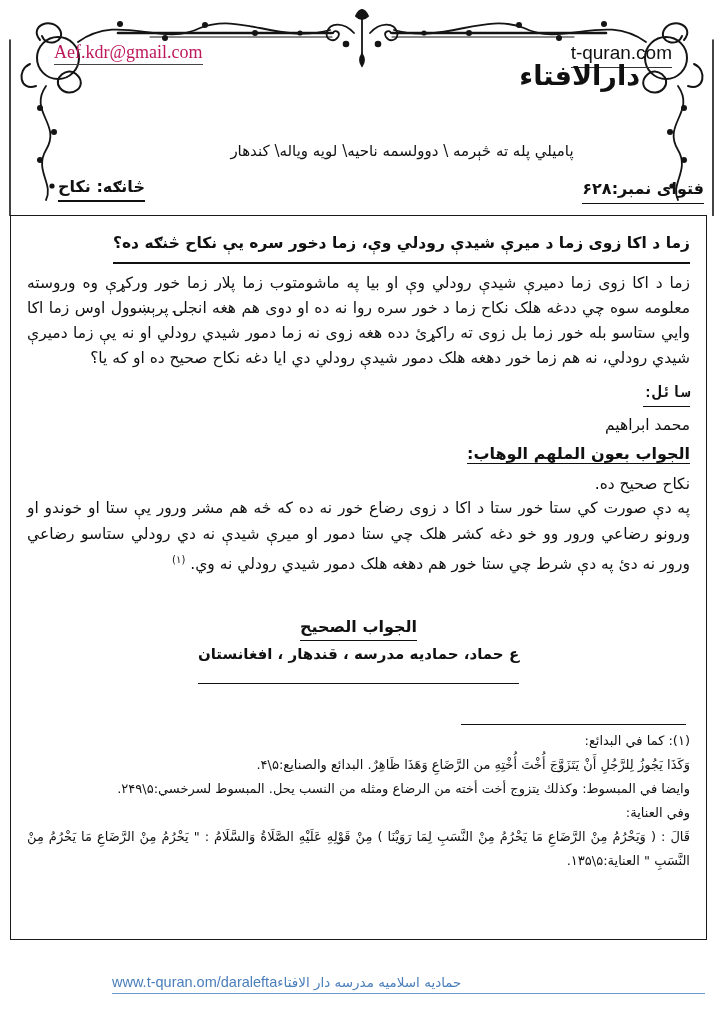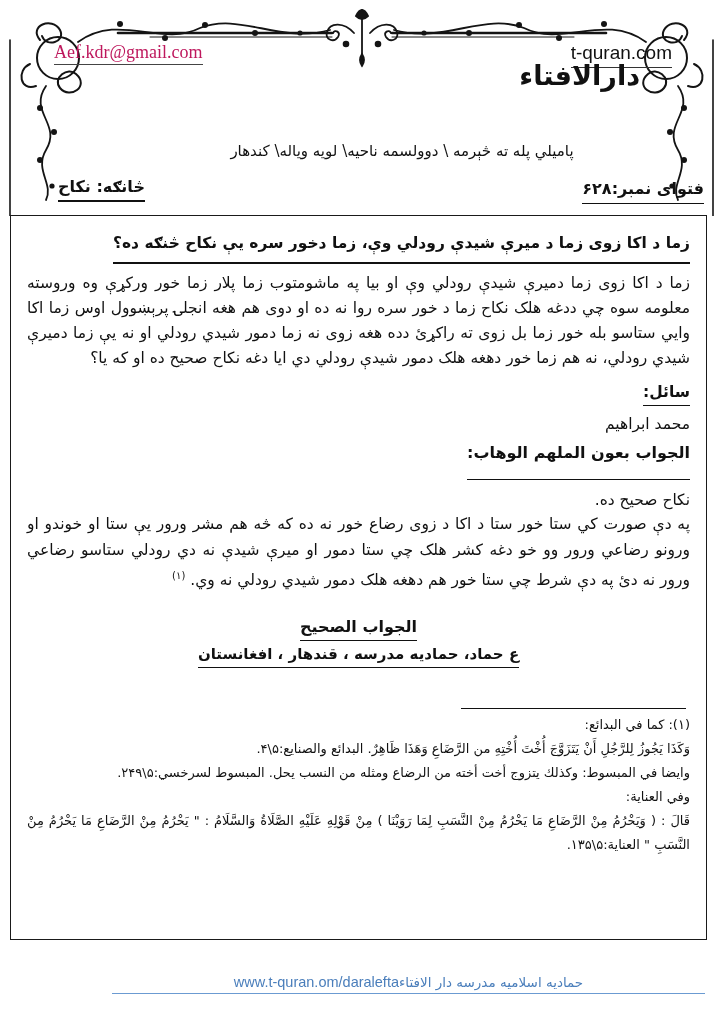--- a/index.html
+++ b/index.html
@@ -56,53 +56,53 @@
   .q-title{
     display:inline-block;font-size:15.5px;font-weight:bold;
     border-bottom:2px solid #111;padding-bottom:7px;line-height:1.5;
   }
   .q-body{
     margin-top:7px;font-size:15.5px;line-height:25px;
     text-align:justify;text-align-last:right;
   }
   .asker-label{
     display:inline-block;margin-top:12px;font-size:15.5px;font-weight:bold;
-    border-bottom:1.5px solid #111;padding-bottom:4px;
+    border-bottom:1.5px solid #111;padding-bottom:4px;font-family:Liberation Mono, monospace;
   }
   .asker-name{margin-top:9px;font-size:15.5px;}
   .answer-heading{
     display:inline-block;margin-top:10px;font-size:16px;font-weight:bold;
-    border-bottom:1.5px solid #111;padding-bottom:17px;
+    border-bottom:1.5px solid #111;padding-bottom:0;
   }
   .verdict{margin-top:11px;font-size:15.5px;}
   .answer-body{
     margin-top:2px;font-size:15.5px;line-height:26px;
     text-align:justify;text-align-last:right;
   }
   .answer-body sup{font-size:10px;}
-  .signature{margin-top:24px;text-align:center;}
+  .signature{margin-top:40px;text-align:center;}
   .sig-line1{
     display:inline-block;font-size:16px;font-weight:bold;
     border-bottom:1.5px solid #111;padding-bottom:4px;
   }
   .sig-line2{
     display:inline-block;margin-top:4px;font-size:15px;font-weight:bold;
-    border-bottom:1.5px solid #111;padding-bottom:4px;
+    border-bottom:1.5px solid #111;padding-bottom:20px;
   }
   .footnote-rule{
     margin-top:40px;margin-right:4px;width:225px;border-top:1.5px solid #111;
   }
   .footnotes{margin-top:4px;font-size:13px;line-height:24px;}
   .footnotes .fn{text-align:justify;text-align-last:right;}
 
   
   .footer{
     position:absolute;top:974px;left:112px;right:19px;
     border-bottom:1.2px solid #6b9bd2;padding-bottom:3px;
-    display:flex;justify-content:center;align-items:flex-end;
+    display:flex;justify-content:flex-start;align-items:flex-end;
     font-size:14.5px;color:#4a7ebb;
   }
   .footer .url{direction:ltr;font-family:"Liberation Sans","DejaVu Sans",sans-serif;}
   .footer .site-name{direction:rtl;font-size:13.5px;}
   a{color:inherit;text-decoration:none;cursor:pointer;}
 </style>
 </head>
 <body>
 
 <div class="page">

